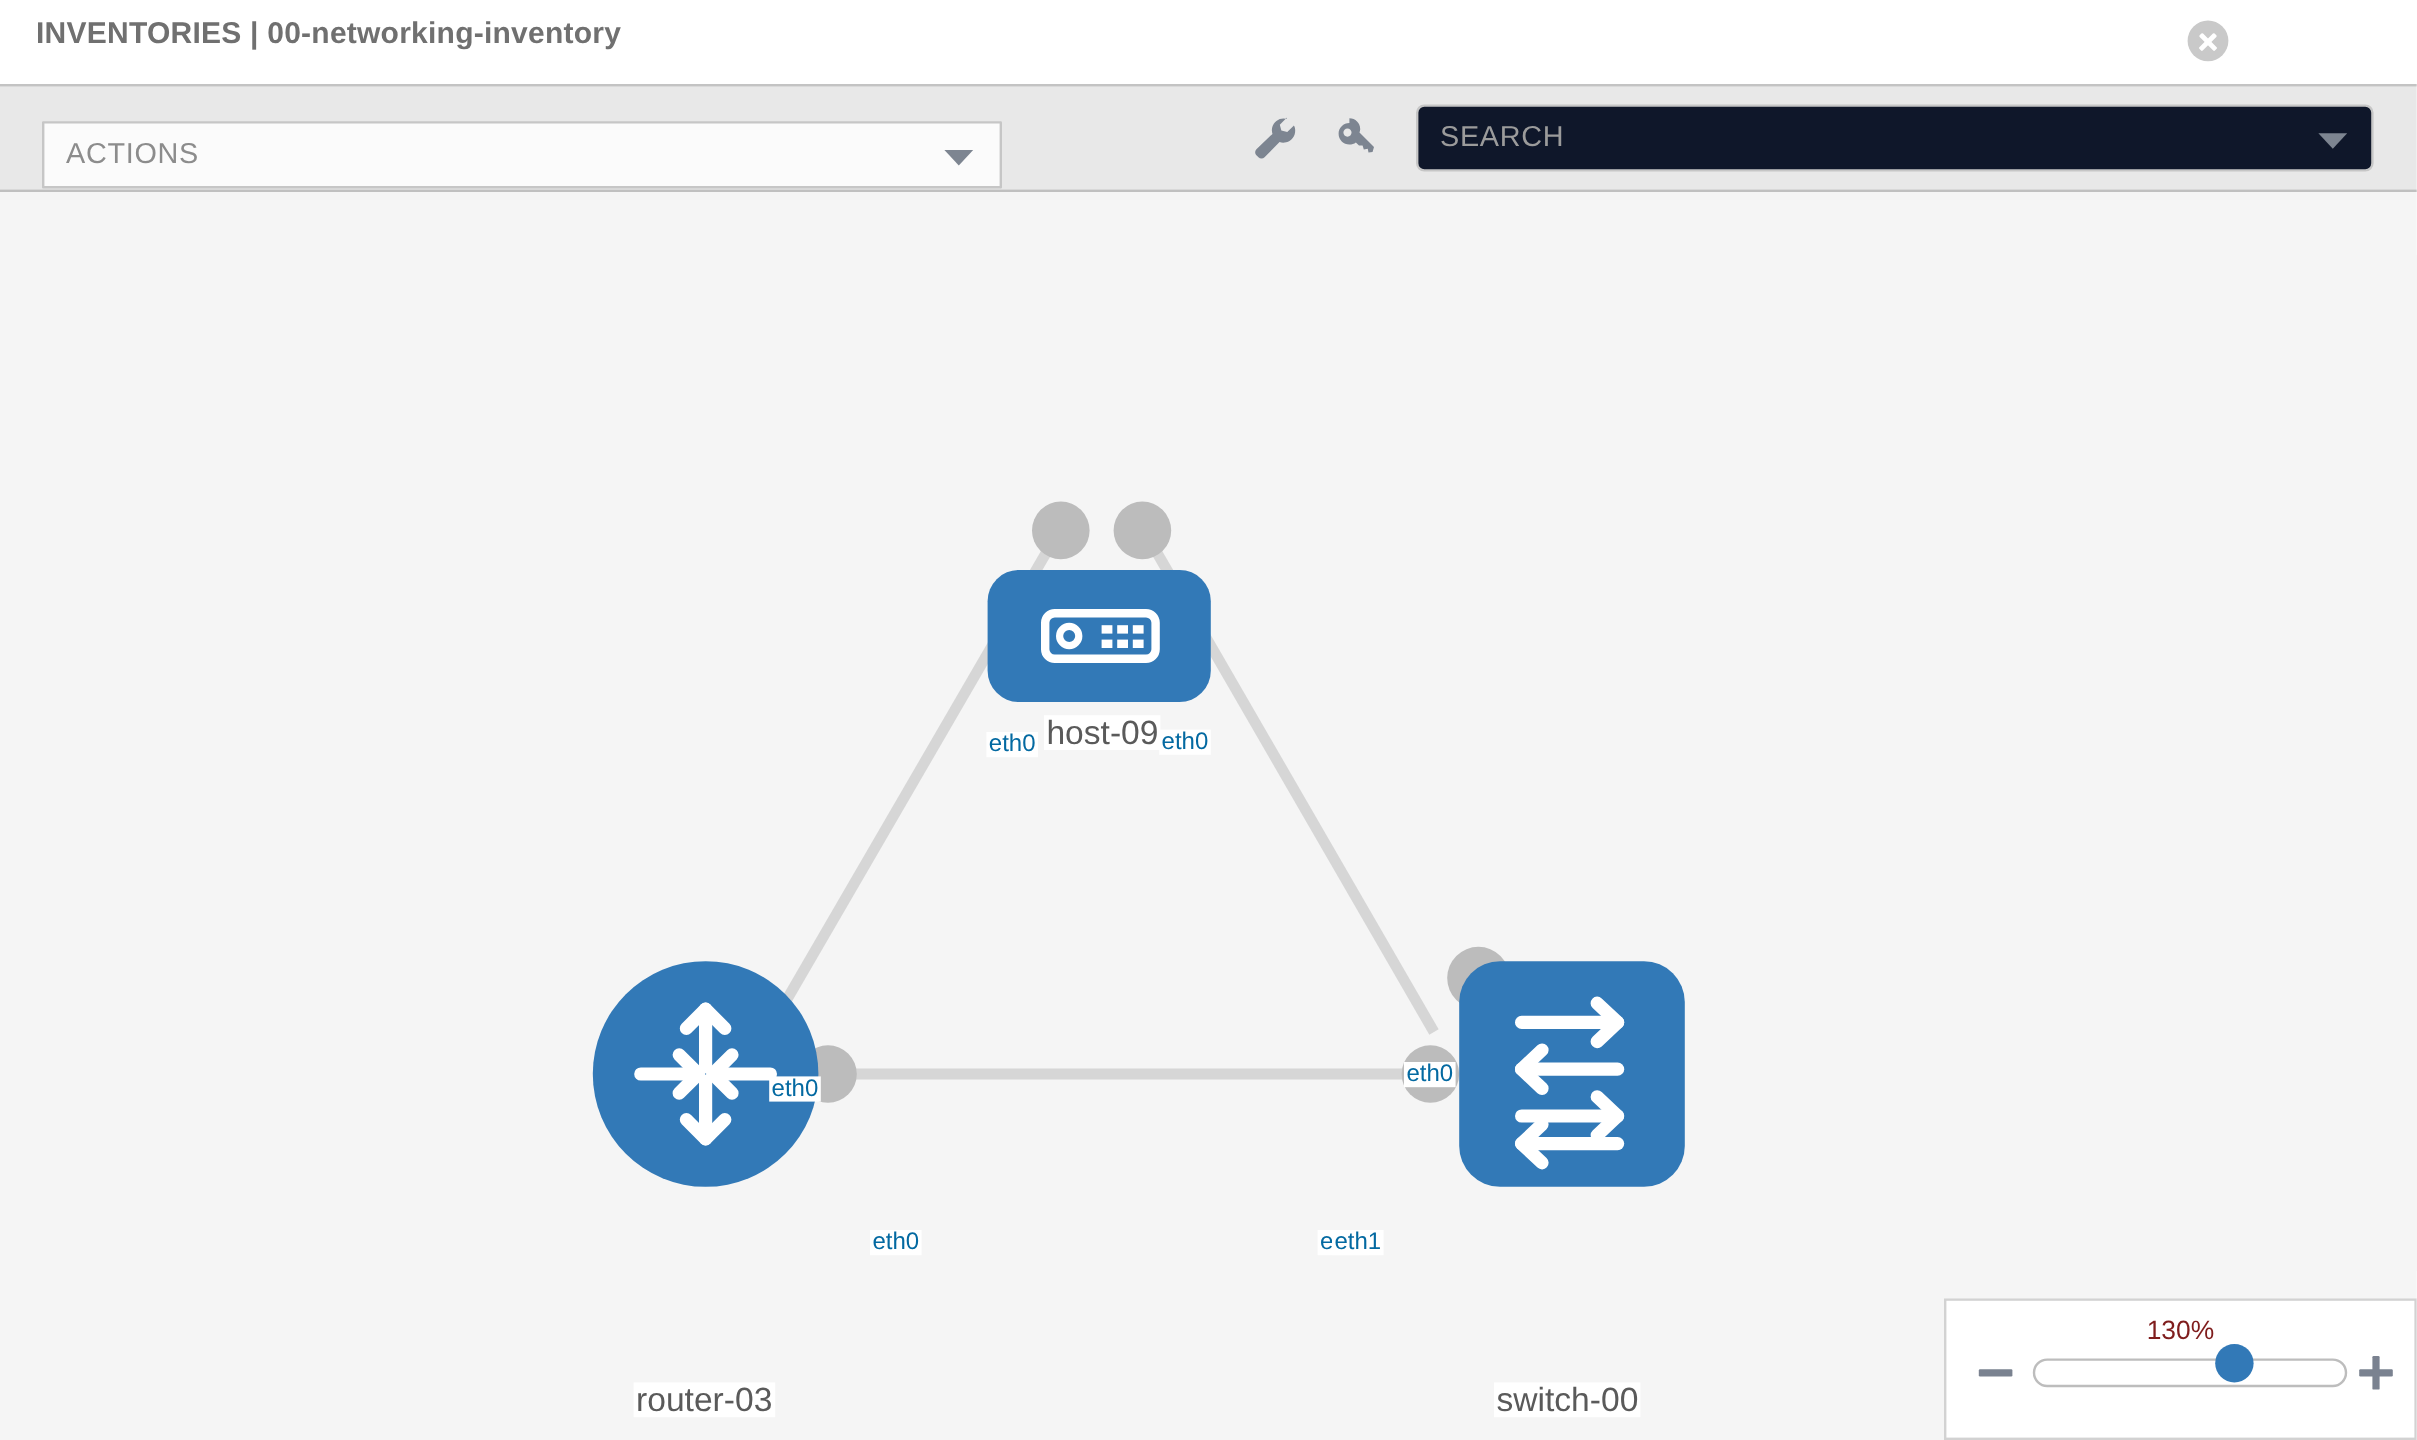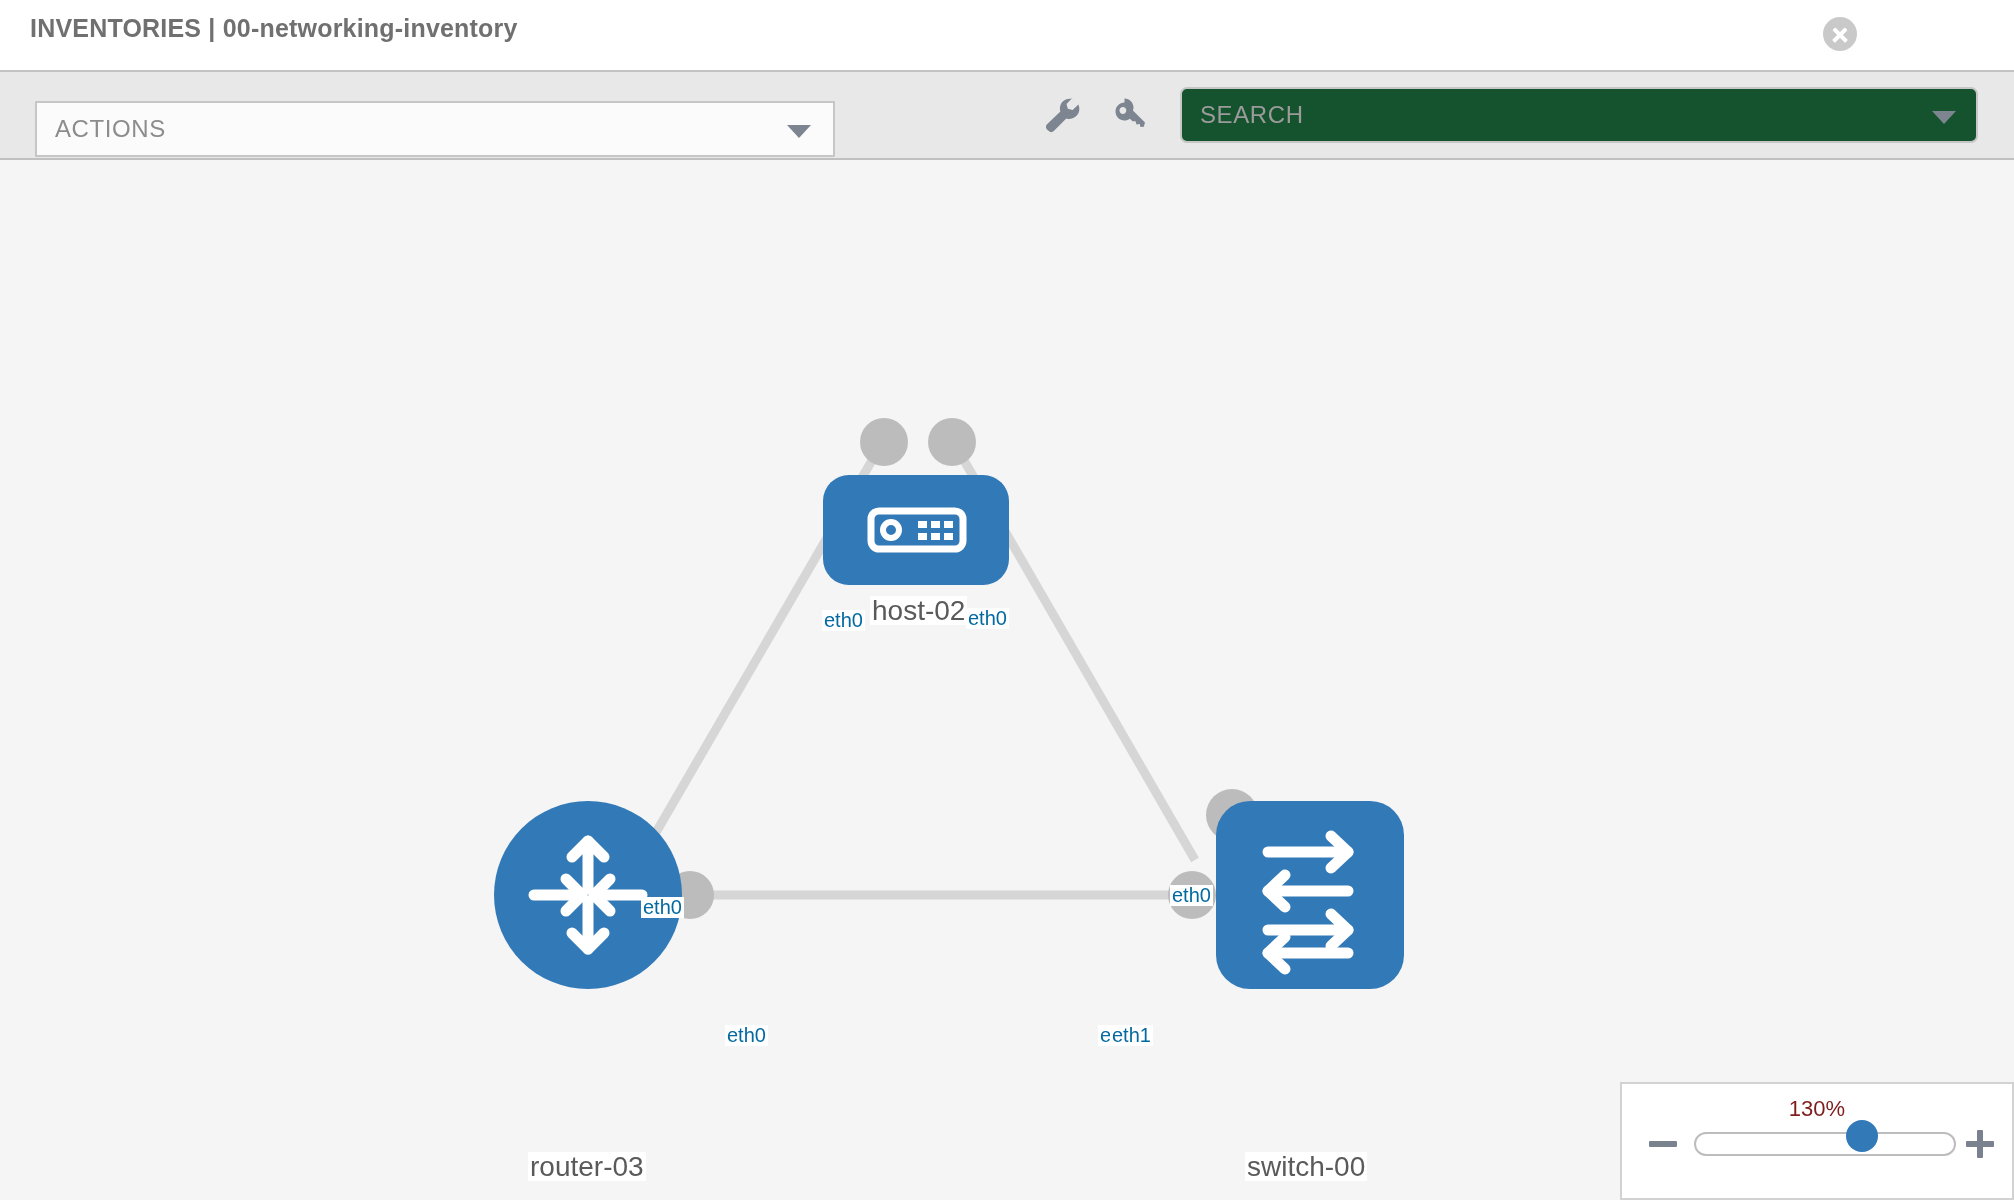--- a/index.html
+++ b/index.html
@@ -111,21 +111,21 @@
   }
   .tool-icon.wrench { left: 1040px; }
   .tool-icon.key    { left: 1108px; }
 
   .search-box {
     position: absolute;
     left: 1180px;
     top: 15px;
     width: 798px;
     height: 56px;
-    background: #14532d;
+    background: #0f172a;
     border: 2px solid #c6c6c6;
     border-radius: 7px;
     box-sizing: border-box;
     cursor: text;
     padding-left: 20px;
   }
   .search-box .placeholder {
     position: absolute;
     left: 18px;
     top: 12px;
@@ -335,21 +335,21 @@
           <line x1="52" y1="129" x2="132" y2="129"></line>
           <polyline points="115,113 132,129 115,145"></polyline>
 
           <line x1="132" y1="152" x2="52" y2="152"></line>
           <polyline points="69,136 52,152 69,168"></polyline>
         </g>
       </g>
 
     </svg>
 
-    <div class="node-label" style="left:870px; top:436px;">host-02</div>
+    <div class="node-label" style="left:870px; top:436px;">host-09</div>
 
     <div class="node-label" style="left:528px; top:992px;">router-03</div>
 
     <div class="node-label" style="left:1245px; top:992px;">switch-00</div>
 
     <div class="iface-label" style="left:822px; top:450px;">eth0</div>
 
     <div class="iface-label" style="left:966px; top:448px;">eth0</div>
 
     <div class="iface-label" style="left:641px; top:737px;">eth0</div>

